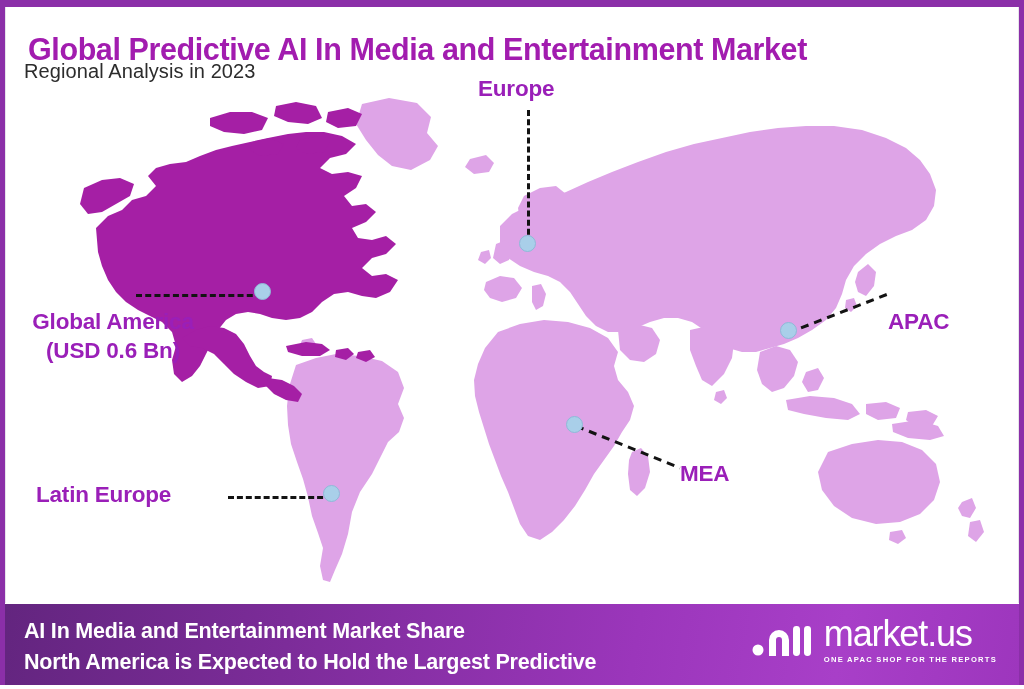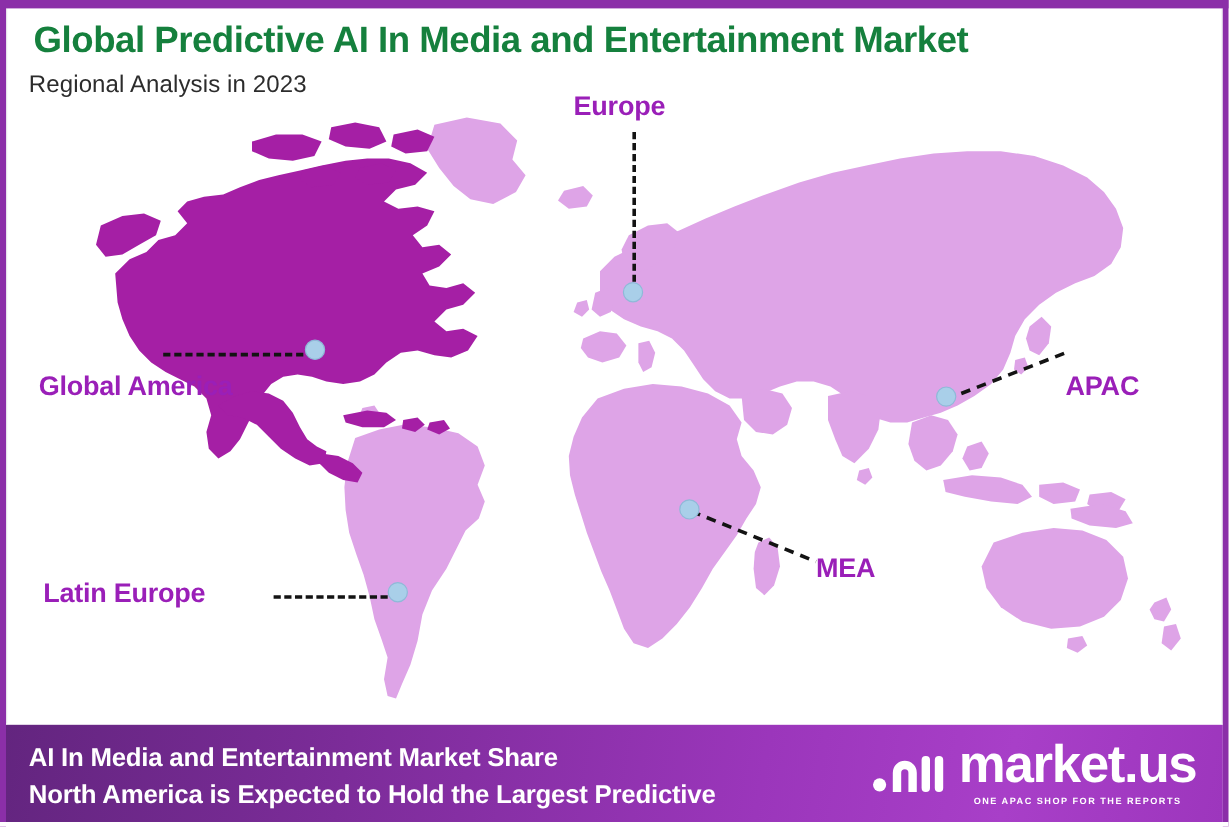--- a/index.html
+++ b/index.html
@@ -54,25 +54,25 @@
     border-right: 1px solid #e7e3ec;
     box-sizing: border-box;
     pointer-events: none;
     z-index: 2;
   }
 
   
   .title {
     position: absolute;
     left: 28px;
-    top: 16px;
+    top: 32px;
     font-size: 30.5px;
     font-weight: 700;
     letter-spacing: -0.4px;
-    color: #15803d;
+    color: #a21caf;
     white-space: nowrap;
     z-index: 30;
   }
   .subtitle {
     position: absolute;
     left: 24px;
     top: 60px;
     font-size: 20px;
     font-weight: 400;
     color: #2c2c2c;
@@ -163,22 +163,22 @@
     position: absolute;
     right: 22px;
     top: 12px;
     display: flex;
     align-items: center;
     gap: 11px;
   }
   .logo-mark { width: 62px; height: 44px; flex: none; }
   .logo-textblock { display: flex; flex-direction: column; align-items: stretch; }
   .logo-word {
-    font-size: 44px;
-    font-weight: 700;
+    font-size: 36px;
+    font-weight: 400;
     color: #ffffff;
     letter-spacing: -1.1px;
     line-height: 1;
   }
   .logo-tag {
     font-size: 7.6px;
     font-weight: 700;
     color: #ffffff;
     letter-spacing: 1.25px;
     margin-top: 3px;
@@ -290,20 +290,21 @@
   </svg>
 
   <div class="marker" style="left:254px; top:283px;"></div>
   <div class="marker" style="left:323px; top:485px;"></div>
   <div class="marker" style="left:519px; top:235px;"></div>
   <div class="marker" style="left:780px; top:322px;"></div>
   <div class="marker" style="left:566px; top:416px;"></div>
 
   <div class="region-label rl-na">
     <div>Global America</div>
+    <div>(USD 0.6 Bn)</div>
   </div>
   <div class="region-label rl-latin">Latin Europe</div>
   <div class="region-label rl-europe">Europe</div>
   <div class="region-label rl-apac">APAC</div>
   <div class="region-label rl-mea">MEA</div>
 
   <div class="banner">
     <div class="banner-text">
       <div>AI In Media and Entertainment Market Share</div>
       <div>North America is Expected to Hold the Largest Predictive</div>

